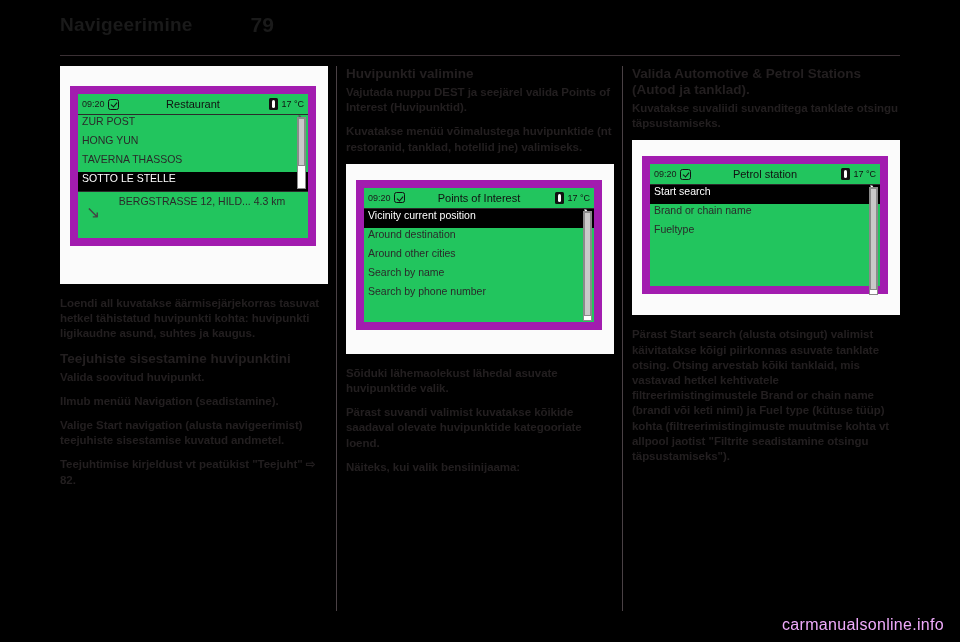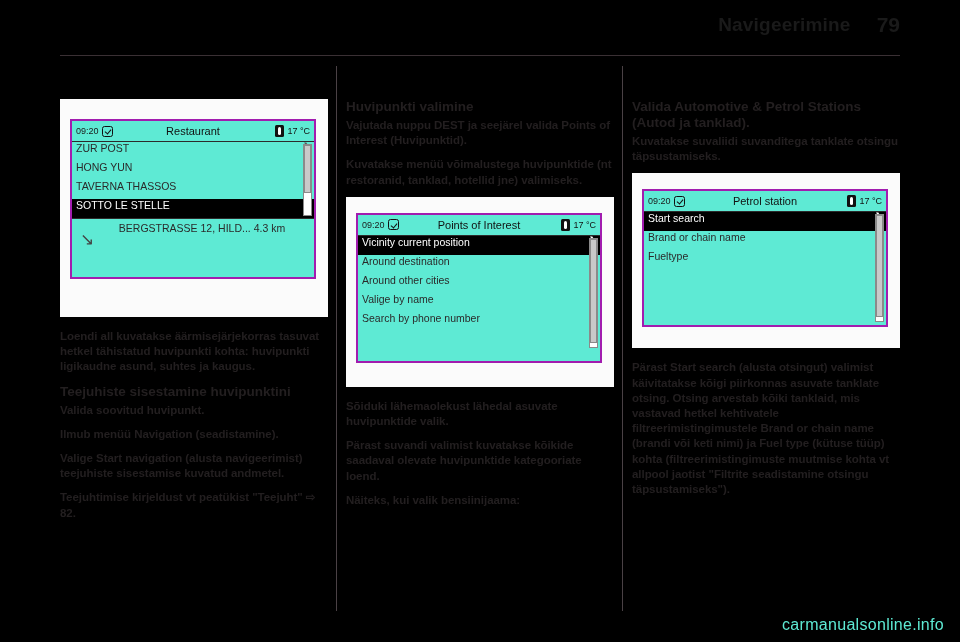--- a/index.html
+++ b/index.html
@@ -18,21 +18,21 @@
 
   
   .page-header {
     position: absolute;
     left: 60px;
     top: 14px;
     width: 840px;
     height: 40px;
     display: flex;
     align-items: flex-start;
-    justify-content: flex-end;
+    gap: 32px;
   }
   .header-title {
     font-size: 19px;
     font-weight: bold;
     color: #1a1a1a;
     letter-spacing: 0.2px;
     line-height: 22px;
   }
   .header-page-number {
     font-size: 21px;
@@ -55,21 +55,20 @@
     position: absolute;
     left: 60px;
     top: 66px;
     width: 840px;
     height: 545px;
     display: flex;
   }
   .column {
     width: 268px;
     position: relative;
-    margin-top: 33px;
   }
   .col-divider {
     width: 18px;
     position: relative;
   }
   .col-divider::before {
     content: "";
     position: absolute;
     left: 8px;
     top: 0;
@@ -101,22 +100,22 @@
     padding: 12px 10px 16px 10px;
     margin: 0 0 12px 0;
     box-sizing: border-box;
   }
   .figure.fig1 { width: 268px; height: 218px; padding-top: 20px; }
   .figure.fig2 { width: 268px; height: 190px; padding-top: 16px; }
   .figure.fig3 { width: 268px; height: 175px; padding-top: 16px; }
 
   
   .display {
-    border: 2px solid #a21caf;
-    background: #5eead4;
+    border: 8px solid #a21caf;
+    background: #22c55e;
     box-sizing: border-box;
     position: relative;
     font-family: "Liberation Sans", sans-serif;
   }
   .display.d1 { width: 246px; height: 160px; }
   .display.d2 { width: 246px; height: 150px; }
   .display.d3 { width: 246px; height: 138px; }
 
   .disp-statusbar {
     height: 21px;
@@ -251,21 +250,21 @@
     font-size: 17px;
     line-height: 18px;
   }
 
   
   .watermark {
     position: absolute;
     right: 16px;
     bottom: 8px;
     font-size: 16px;
-    color: #5eead4;
+    color: #f0abfc;
     letter-spacing: 0.3px;
   }
 </style>
 </head>
 <body>
 
 <div class="page-header">
   <div class="header-title">Navigeerimine</div>
   <div class="header-page-number">79</div>
 </div>
@@ -355,21 +354,21 @@
           </div>
           <div class="disp-row">
             <span>Around destination</span>
             <span class="chev">❯</span>
           </div>
           <div class="disp-row">
             <span>Around other cities</span>
             <span class="chev">❯</span>
           </div>
           <div class="disp-row">
-            <span>Valige by name</span>
+            <span>Search by name</span>
             <span class="chev">❯</span>
           </div>
           <div class="disp-row">
             <span>Search by phone number</span>
             <span class="chev">❯</span>
           </div>
           <div class="scroll-track" style="top:2px;height:110px;">
             <div class="scroll-thumb" style="top:0;height:104px;"></div>
           </div>
         </div>

